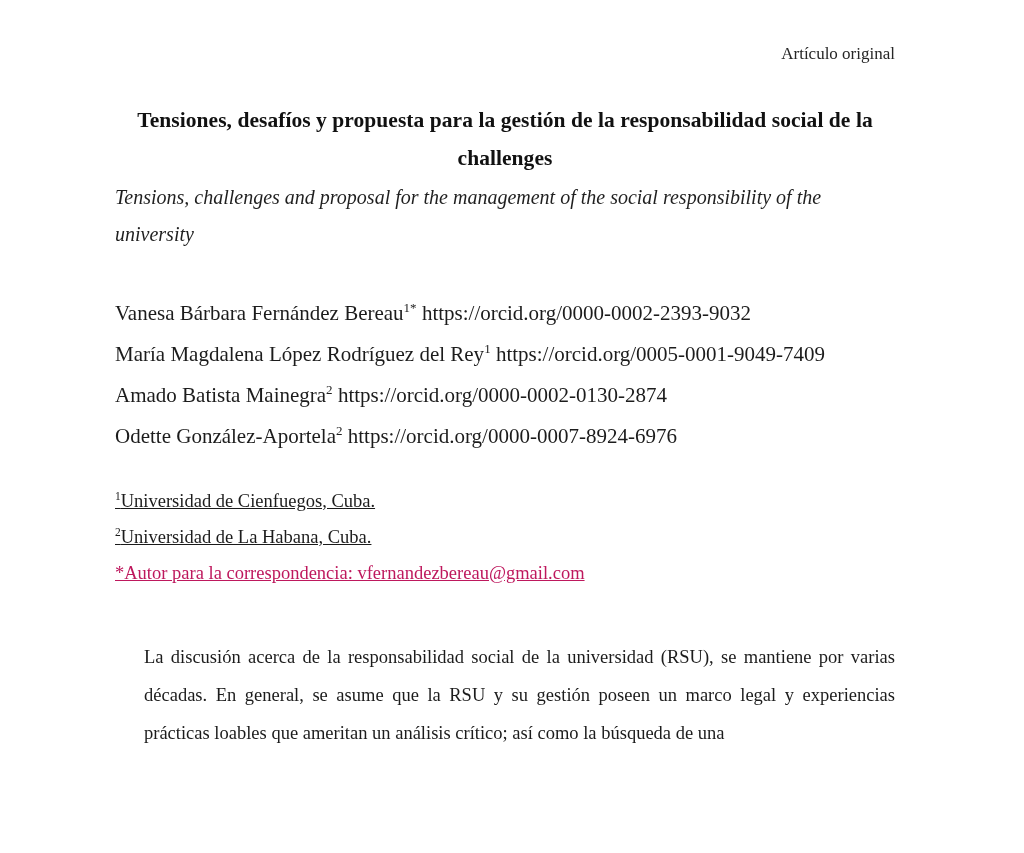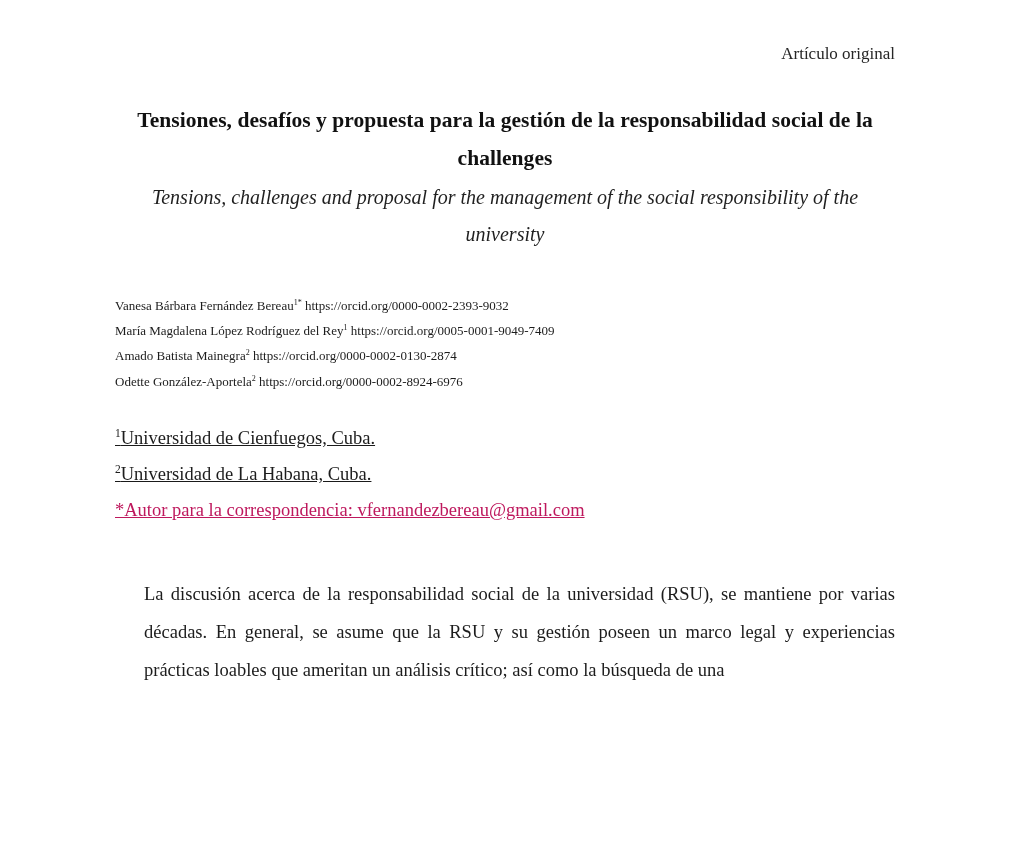--- a/index.html
+++ b/index.html
@@ -39,34 +39,33 @@
   }
   .title-es {
     text-align: center;
     font-weight: bold;
     font-size: 21.5px;
     line-height: 1.73;
     letter-spacing: 0.05px;
     color: #111111;
   }
   .title-en {
-    text-align: center;
     font-style: italic;
     font-size: 20px;
     line-height: 1.85;
     color: #1f1f1f;
     margin-top: 2px;
   }
 
   
   .authors {
     margin-top: 40px;
   }
   .author-line {
-    font-size: 13px;
+    font-size: 21px;
     line-height: 1.95;
     color: #1c1c1c;
     white-space: nowrap;
   }
   .author-line sup {
     font-size: 0.62em;
     vertical-align: super;
     line-height: 0;
   }
   .orcid {
@@ -139,21 +138,21 @@
       <div class="author-line">
         <span>María Magdalena López Rodríguez del Rey</span><sup>1</sup>
         <span class="orcid">https://orcid.org/0005-0001-9049-7409</span>
       </div>
       <div class="author-line">
         <span>Amado Batista Mainegra</span><sup>2</sup>
         <span class="orcid">https://orcid.org/0000-0002-0130-2874</span>
       </div>
       <div class="author-line">
         <span>Odette González-Aportela</span><sup>2</sup>
-        <span class="orcid">https://orcid.org/0000-0002-8924-6976</span>
+        <span class="orcid">https://orcid.org/0000-0007-8924-6976</span>
       </div>
     </div>
 
     <div class="affiliations">
       <div class="affil-line"><sup>1</sup><span>Universidad de Cienfuegos, Cuba.</span></div>
       <div class="affil-line"><sup>2</sup><span>Universidad de La Habana, Cuba.</span></div>
     </div>
 
     <div class="correspondence">*Autor para la correspondencia: vfernandezbereau@gmail.com</div>
 

